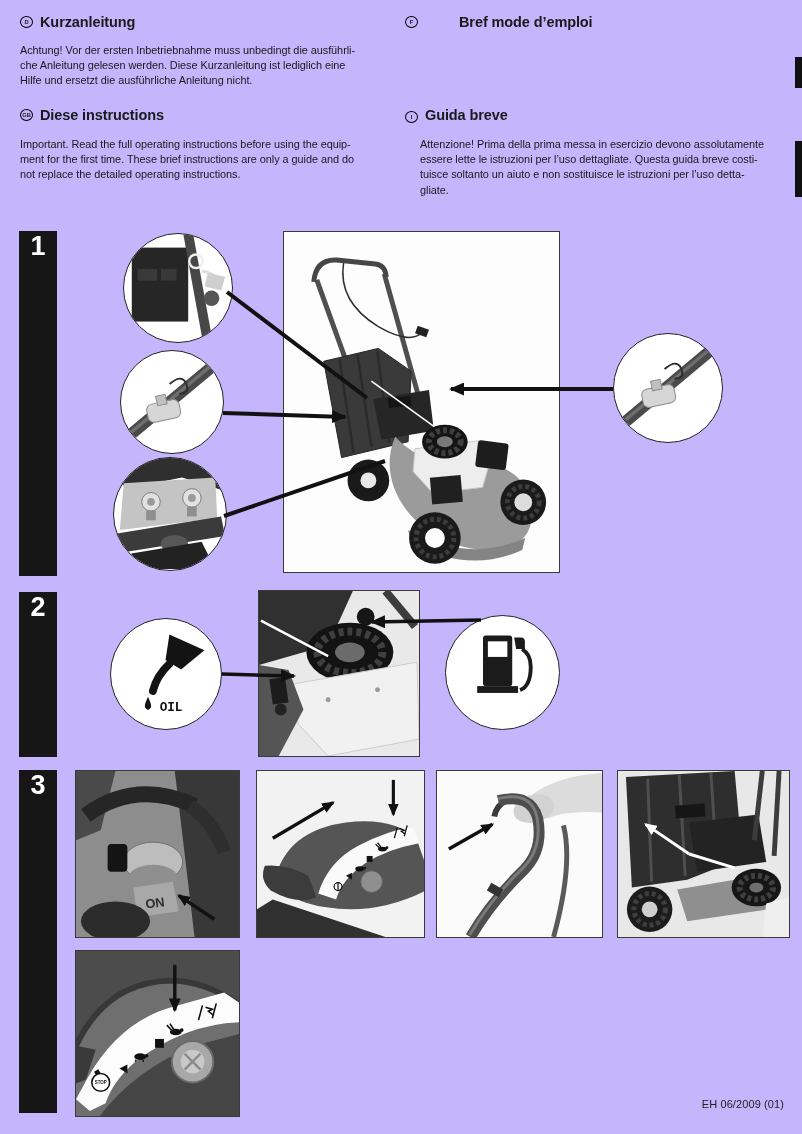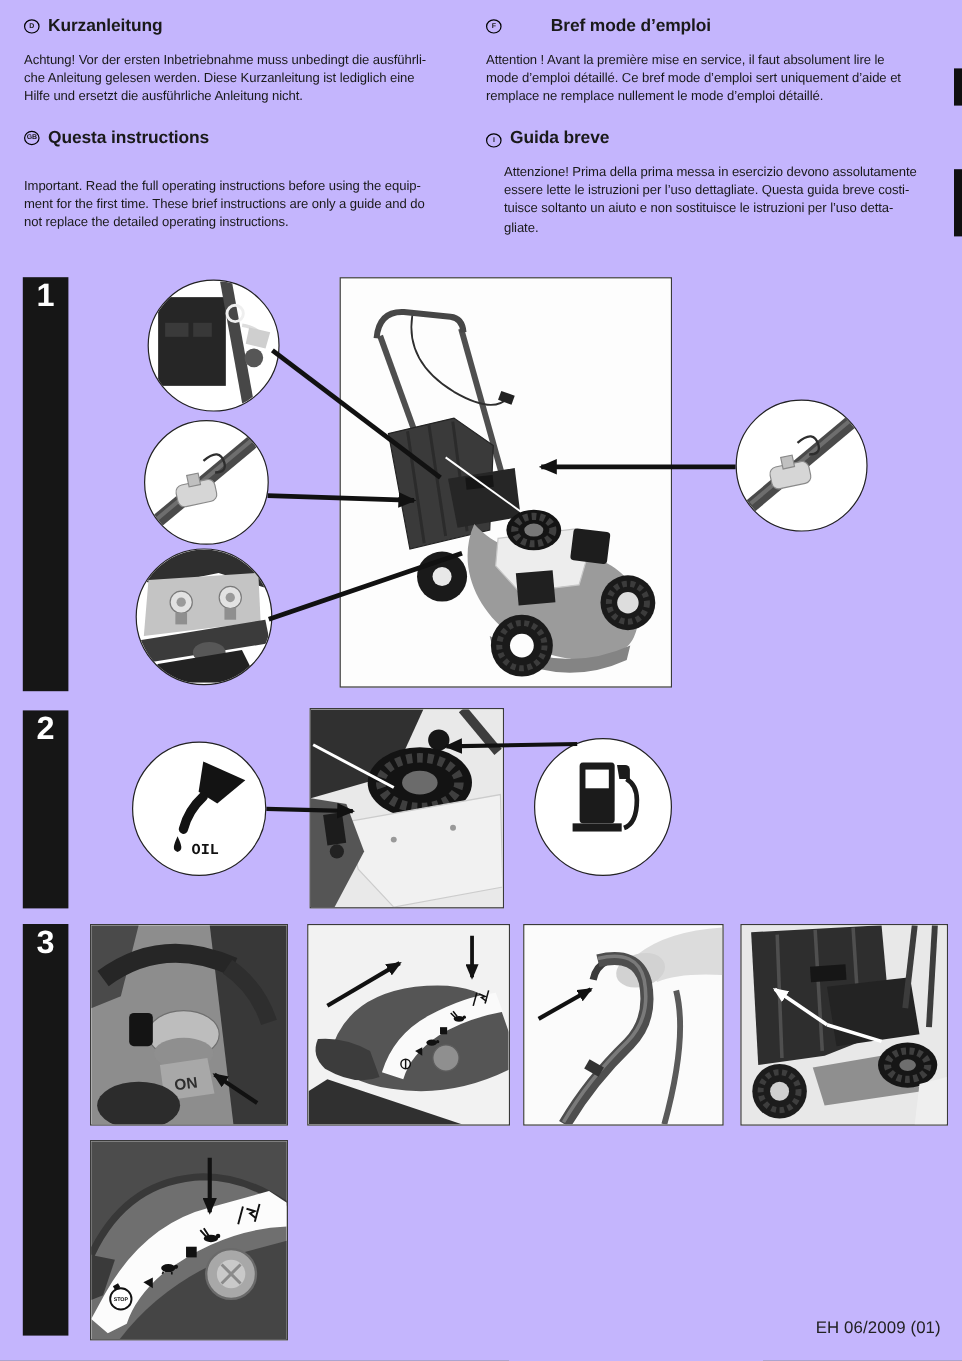--- a/index.html
+++ b/index.html
@@ -8,51 +8,48 @@
   .abs{position:absolute;}
   .lang-title{display:flex;align-items:center;gap:7px;font-weight:bold;font-size:14.5px;letter-spacing:-0.1px;}
   .lang-badge{display:inline-flex;align-items:center;justify-content:center;border:1.2px solid #000;
         border-radius:50%;min-width:13px;height:12px;font-size:5.8px;font-weight:bold;padding:0 1px;box-sizing:border-box;}
   .body-text{font-size:10.9px;font-weight:normal;line-height:15.2px;white-space:pre-line;letter-spacing:-0.05px;}
   .step-bar{background:#161616;color:#fff;text-align:center;font-weight:bold;font-size:27px;line-height:30px;}
   .photo-frame{border:1px solid #3a3a3a;background:#f5f5f5;box-sizing:border-box;overflow:hidden;}
   .callout-circle{border:1.4px solid #222;border-radius:50%;background:#fff;box-sizing:border-box;overflow:hidden;font-family:Liberation Mono, monospace;}
   .overlay{pointer-events:none;}
   .edge-mark{background:#101010;}
-  .footer{font-size:14px;color:#222;text-align:right;letter-spacing:0.1px;}
+  .footer{font-size:11px;color:#222;text-align:right;letter-spacing:0.1px;}
   svg{display:block;}
 </style>
 </head>
 <body>
 
 <div class="page">
 
   <div class="abs lang-title" style="left:20px;top:14px;">
     <span class="lang-badge">D</span>
     <span>Kurzanleitung</span>
   </div>
   <div class="abs body-text" style="left:20px;top:43px;width:382px;">Achtung! Vor der ersten Inbetriebnahme muss unbedingt die ausführli-
 che Anleitung gelesen werden. Diese Kurzanleitung ist lediglich eine
 Hilfe und ersetzt die ausführliche Anleitung nicht.</div>
 
   <div class="abs lang-title" style="left:20px;top:107px;">
     <span class="lang-badge">GB</span>
-    <span>Questa instructions</span>
-  </div>
-  <div class="abs body-text" style="left:20px;top:148px;width:382px;">Important. Read the full operating instructions before using the equip-
+    <span>Diese instructions</span>
+  </div>
+  <div class="abs body-text" style="left:20px;top:137px;width:382px;">Important. Read the full operating instructions before using the equip-
 ment for the first time. These brief instructions are only a guide and do
 not replace the detailed operating instructions.</div>
 
   <div class="abs lang-title" style="left:405px;top:14px;gap:41px;">
     <span class="lang-badge">F</span>
     <span>Bref mode d’emploi</span>
   </div>
-  <div class="abs body-text" style="left:405px;top:43px;width:392px;">Attention ! Avant la première mise en service, il faut absolument lire le
-mode d’emploi détaillé. Ce bref mode d’emploi sert uniquement d’aide et
-remplace ne remplace nullement le mode d’emploi détaillé.</div>
 
   <div class="abs lang-title" style="left:405px;top:107px;align-items:flex-end;">
     <span class="lang-badge">I</span>
     <span>Guida breve</span>
   </div>
   <div class="abs body-text" style="left:389px;top:137px;width:392px;margin-left:31px;">Attenzione! Prima della prima messa in esercizio devono assolutamente
 essere lette le istruzioni per l’uso dettagliate. Questa guida breve costi-
 tuisce soltanto un aiuto e non sostituisce le istruzioni per l’uso detta-
 gliate.</div>
 

